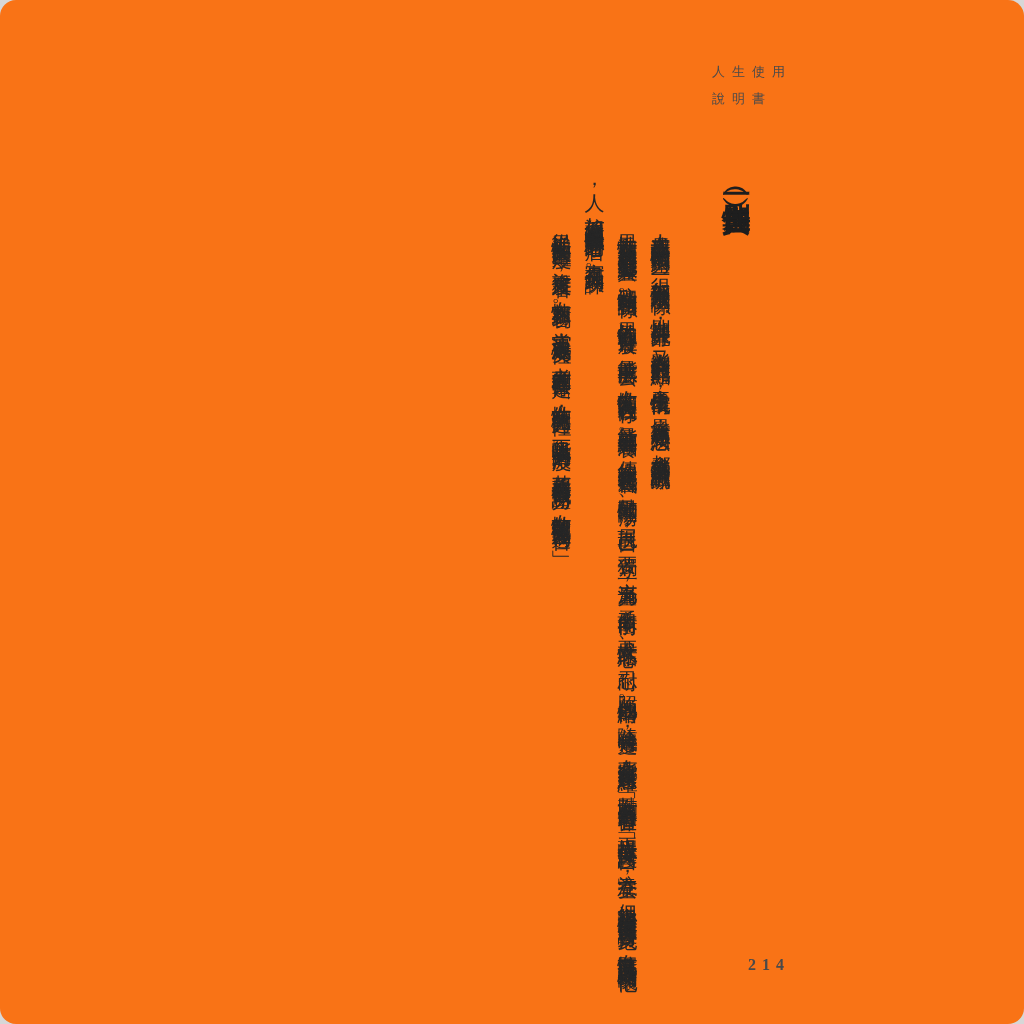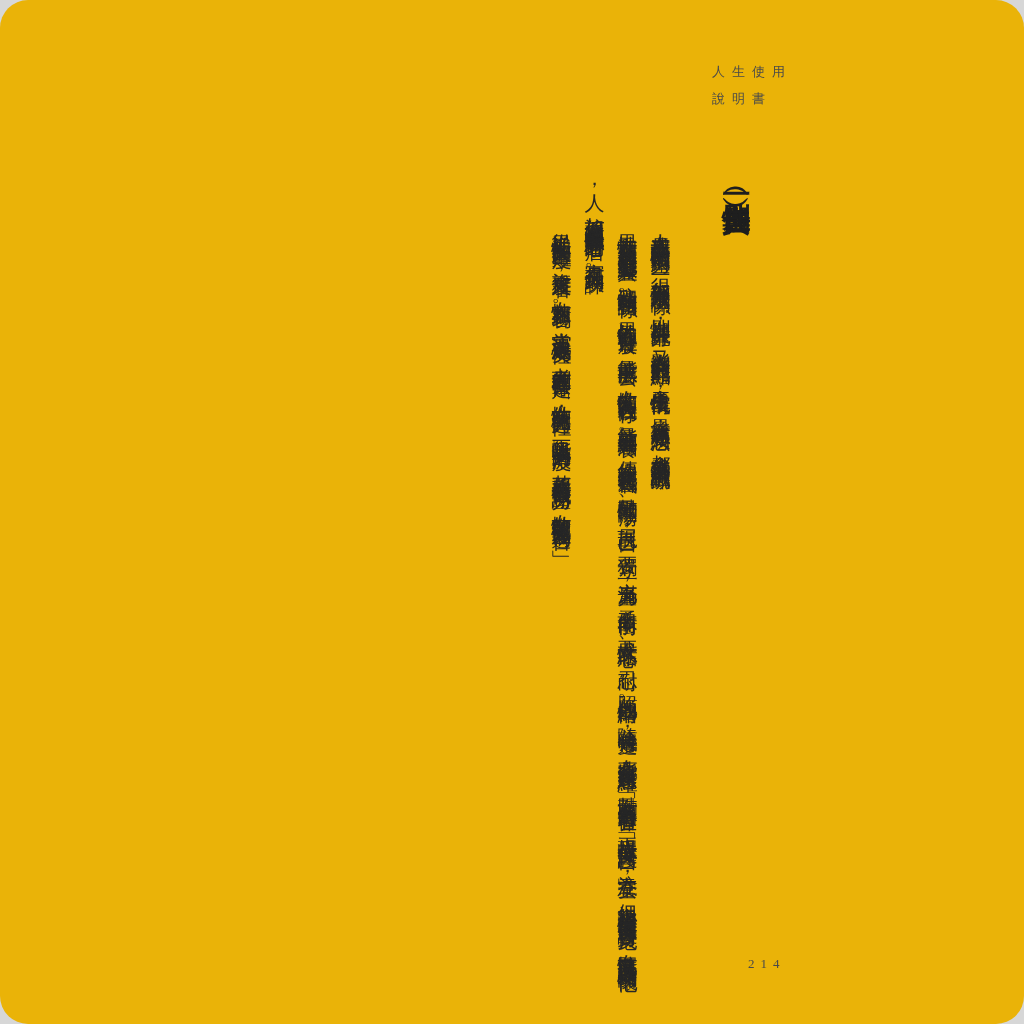--- a/index.html
+++ b/index.html
@@ -7,22 +7,22 @@
     padding: 0;
     width: 1024px;
     height: 1024px;
     background: #d7d7d7;
     font-family: "Liberation Serif", "DejaVu Serif", serif;
   }
   .page {
     position: relative;
     width: 1024px;
     height: 1024px;
-    background: #eab308;
-    border-radius: 28px;
+    background: #f97316;
+    border-radius: 16px;
     overflow: hidden;
     color: #262626;
   }
   
   .running-head {
     position: absolute;
     top: 58px;
     left: 712px;
     font-size: 13px;
     line-height: 27px;
@@ -53,23 +53,24 @@
     color: #1e1e1e;
   }
   .content p {
     margin: 0;
     text-indent: 2em;
   }
   .page-number {
     position: absolute;
     top: 956px;
     left: 748px;
-    font-size: 13px;
+    font-size: 16px;
     letter-spacing: 6px;
     color: #4a4a4a;
+    font-weight: bold;
   }
 </style>
 </head>
 <body>
 
 <div class="page">
 
   <div class="running-head">
     <div>人生使用</div>
     <div>說明書</div>

